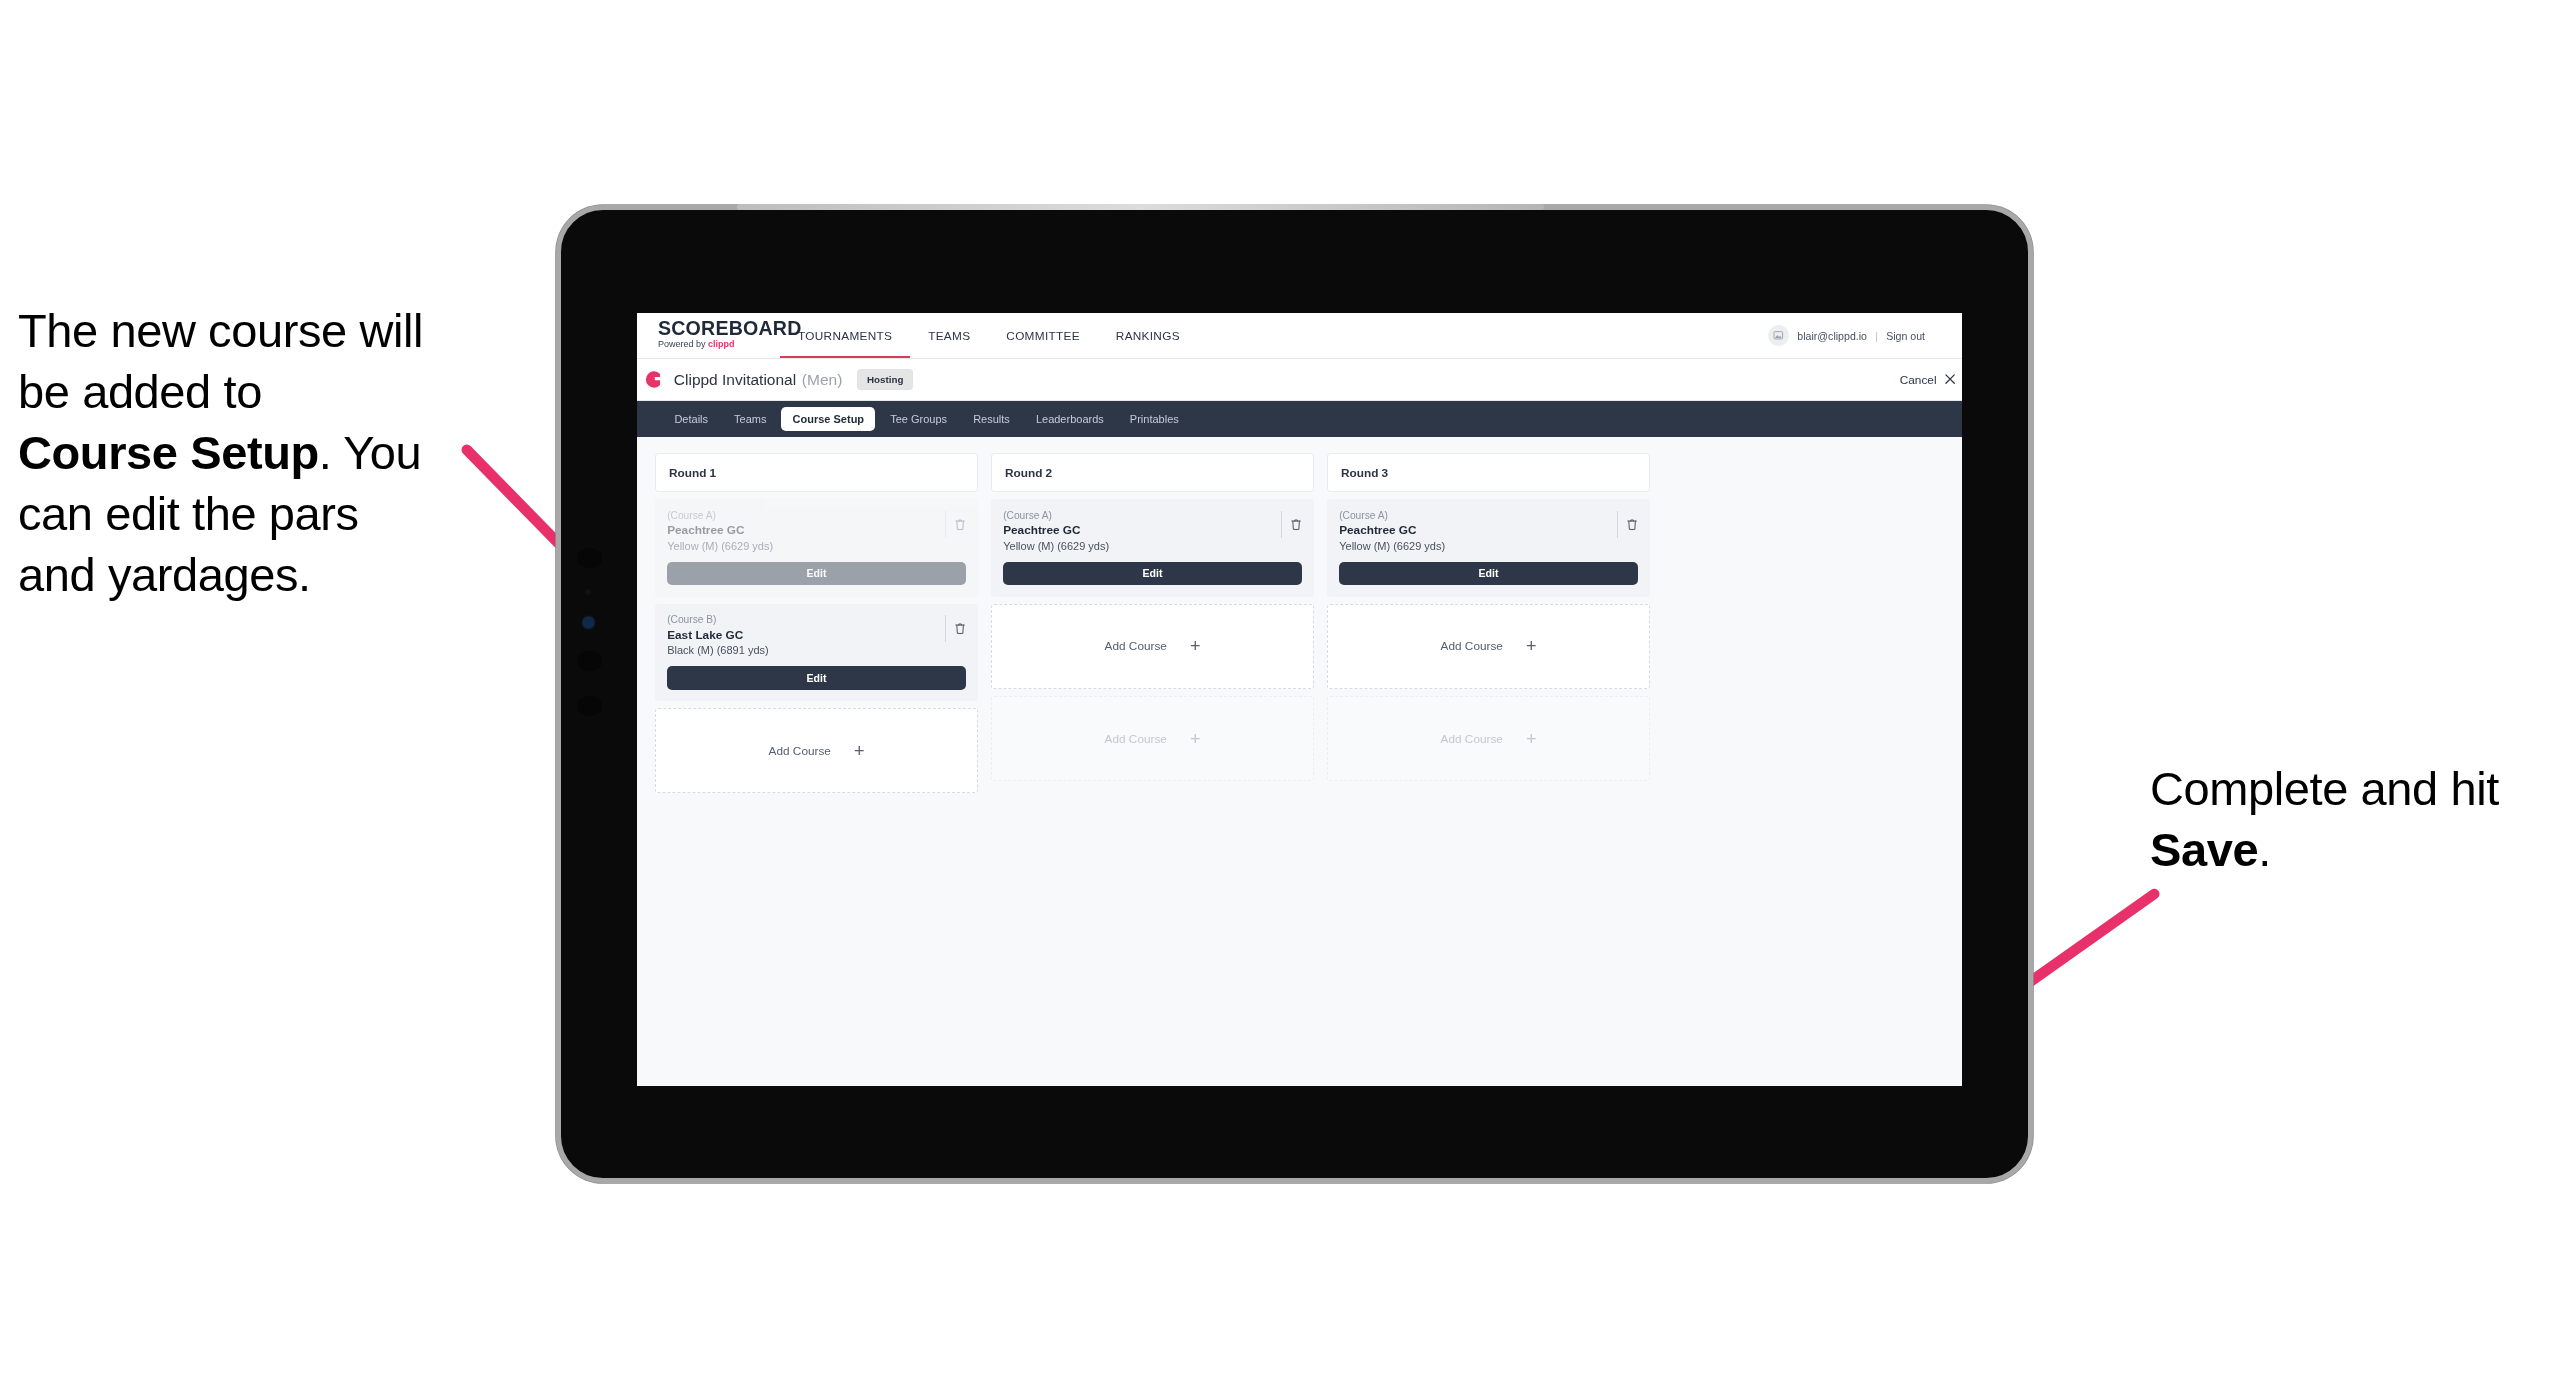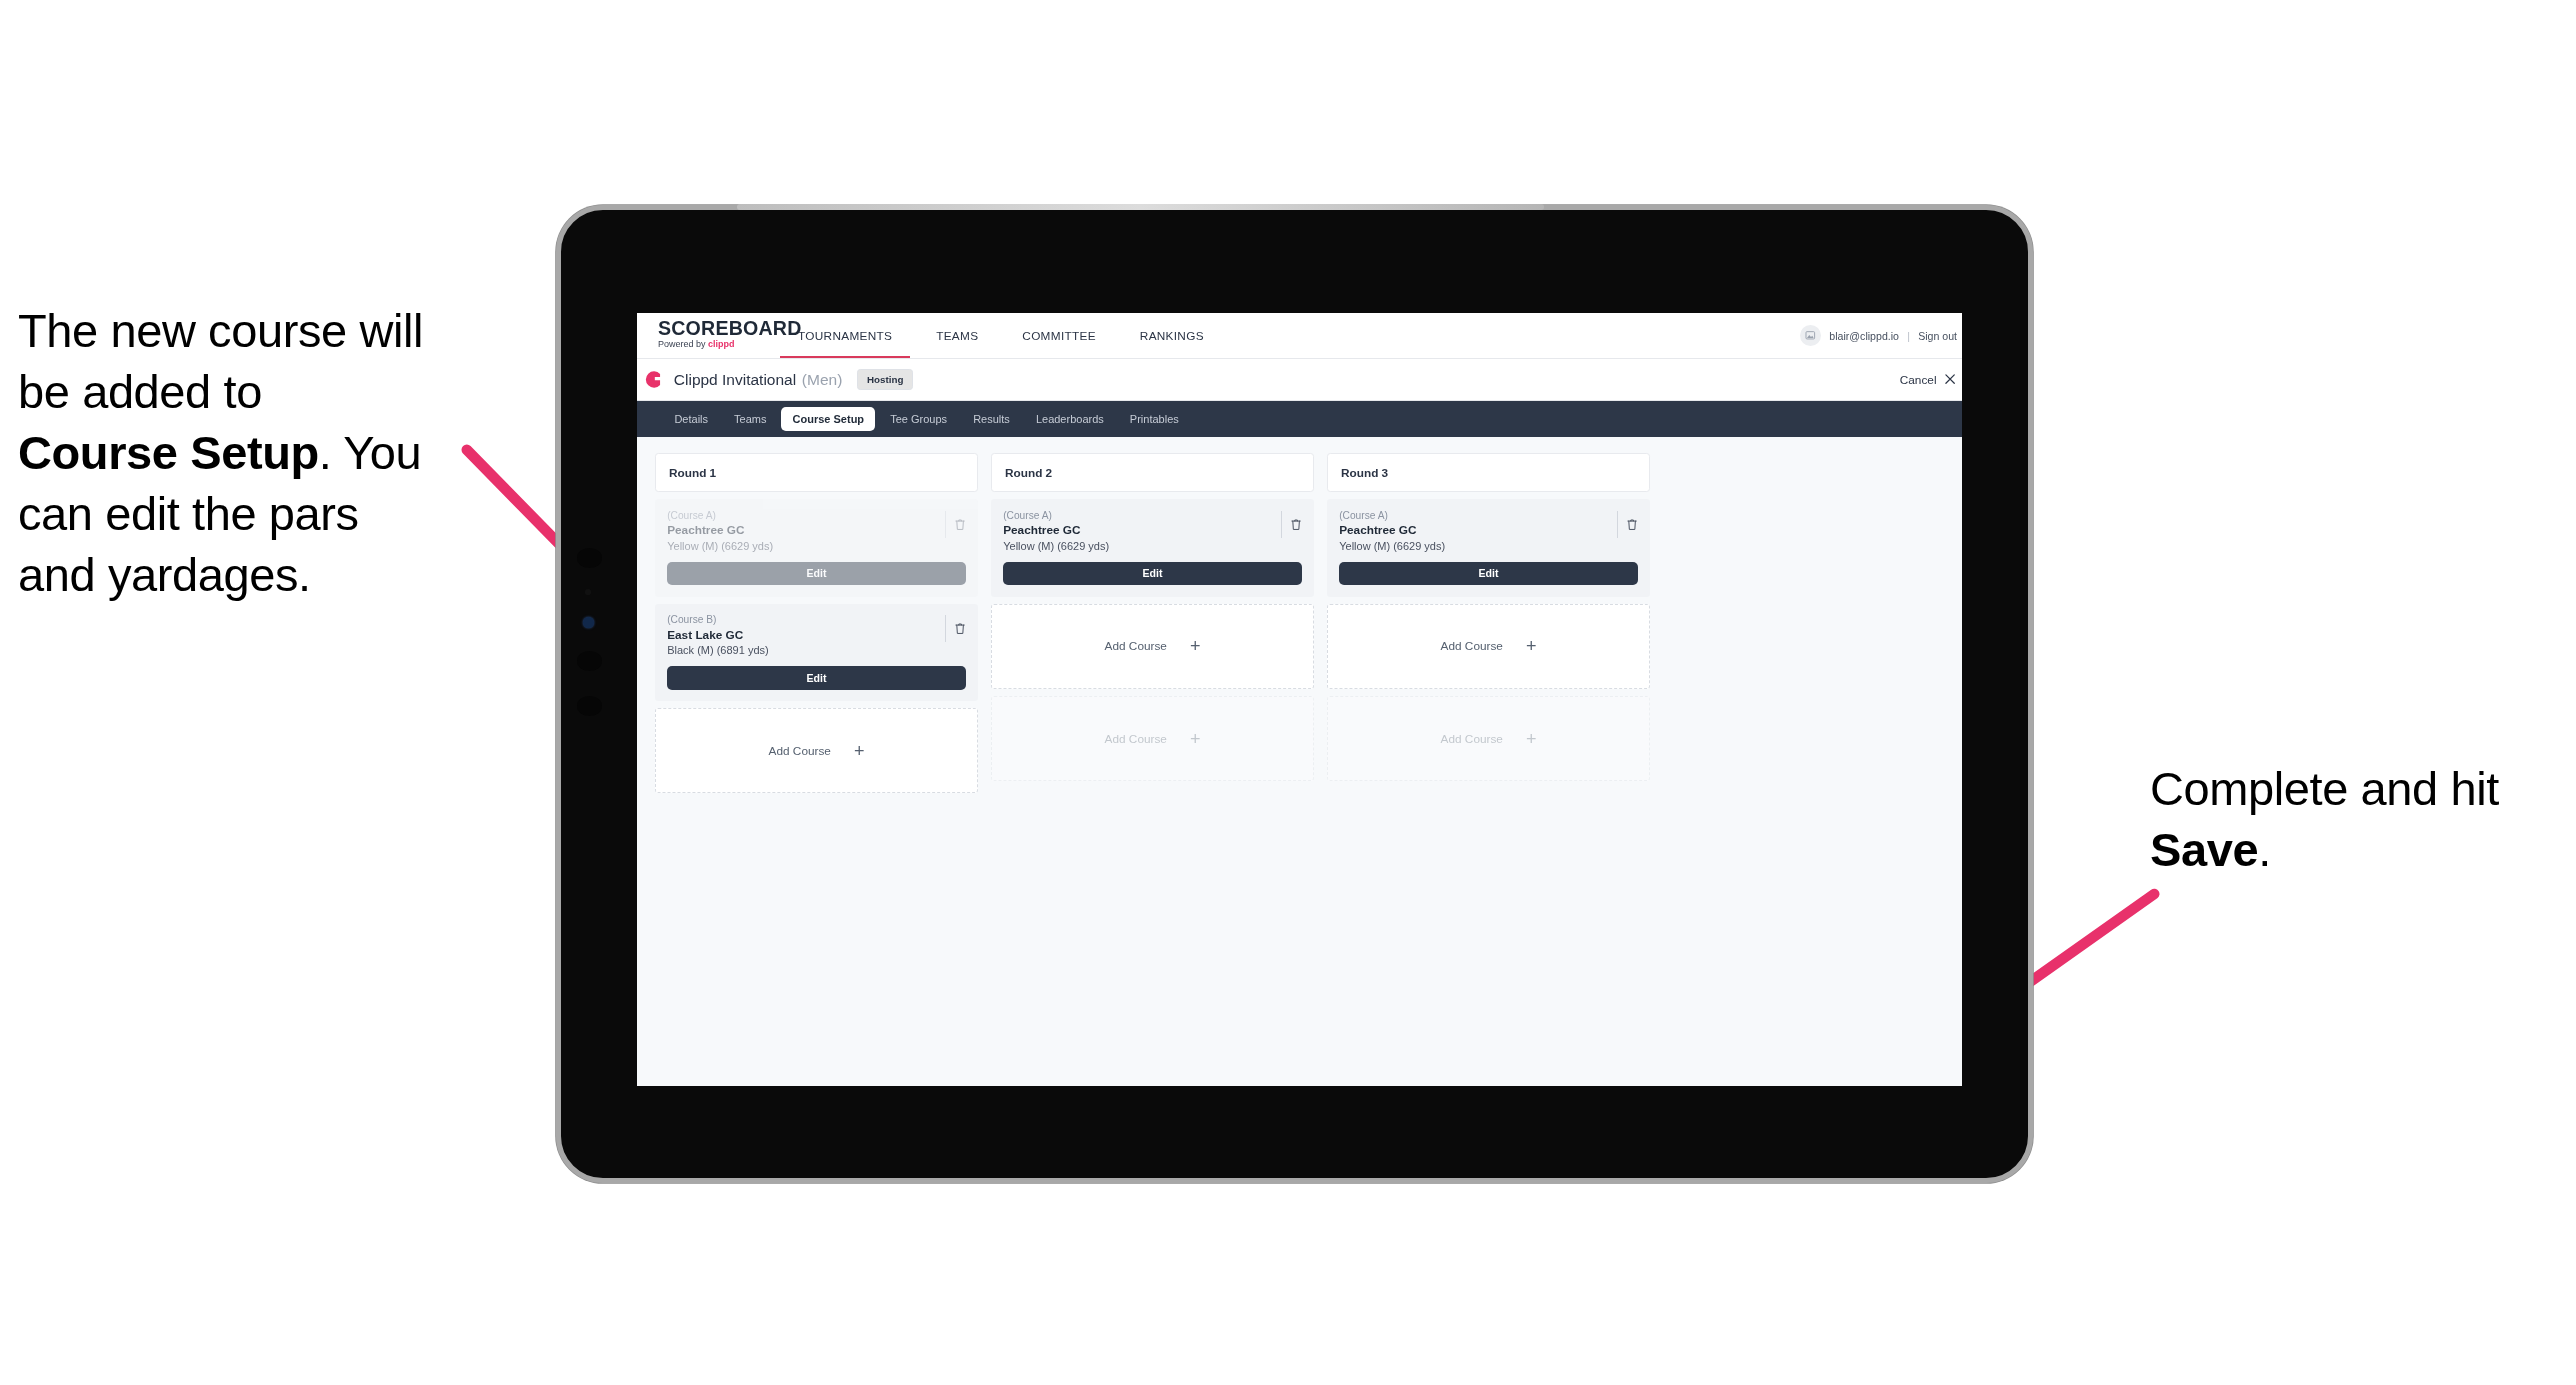--- a/index.html
+++ b/index.html
@@ -66,31 +66,31 @@
   }
   .brand { padding: 4.9px 0 0 21px; width: 122px; }
   .brand-name {
     font-size: 19.6px; font-weight: 800; letter-spacing: 0.2px;
     color:#1f2937; font-family:"Liberation Sans", sans-serif;
     line-height: 1.05;
   }
   .brand-sub { font-size: 9px; color:#3b4252; margin-top:0.8px; }
   .brand-sub .clippd { color:#e8326a; font-weight:700; }
 
-  .topnav-items { display:flex; align-items:stretch; margin-left:21px;gap:8px; }
+  .topnav-items { display:flex; align-items:stretch; margin-left:21px; }
   .topnav-item {
     display:flex; align-items:center; padding: 0 18px;
     font-size: 11.8px; color:#2b3445; letter-spacing:0.3px;
     position:relative; cursor:pointer;
   }
   .topnav-item.active::after{
     content:""; position:absolute; left:0; right:0; bottom:0; height:2.4px; background:#d93a5c;
   }
   .topnav-right {
-    margin-left:auto; display:flex; align-items:center; gap:8.2px; padding-right:5px;
+    margin-left:auto; display:flex; align-items:center; gap:8.2px; padding-right:37px;
     font-size:10.6px; color:#47505f;
   }
   .avatar {
     width:21px; height:21px; border-radius:50%; background:#eceef1;
     display:flex; align-items:center; justify-content:center;
   }
   .avatar svg { display:block; }
   .sep { color:#b9bfc8; }
   .link { cursor:pointer; }
 

